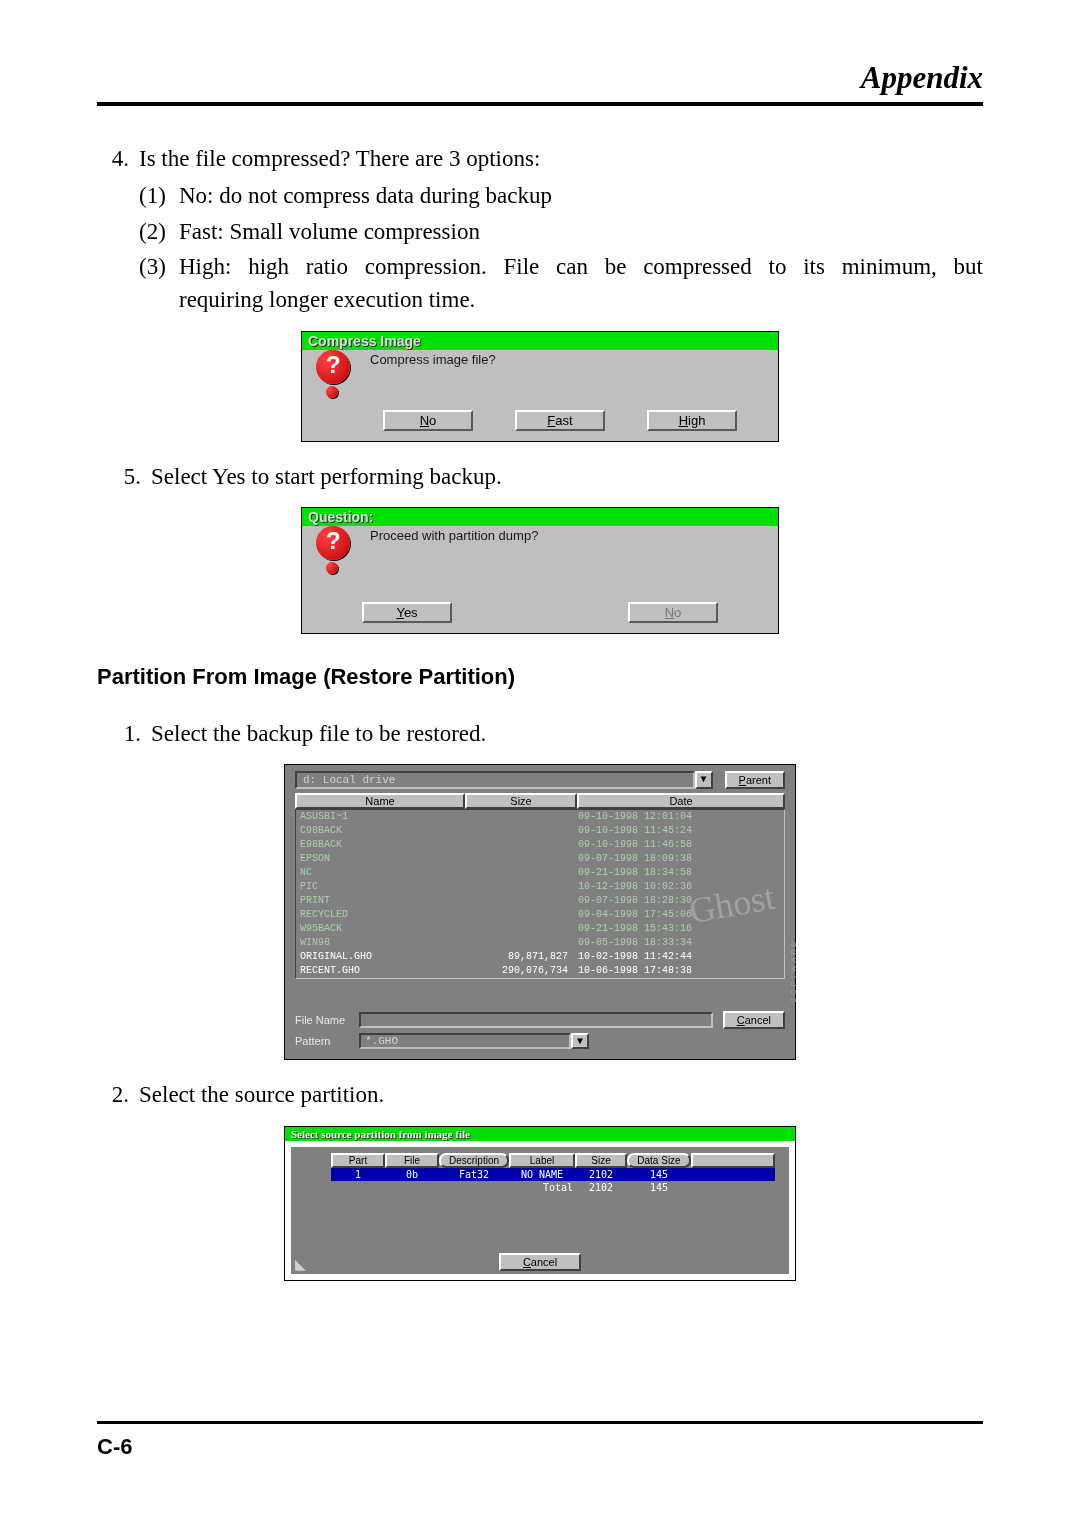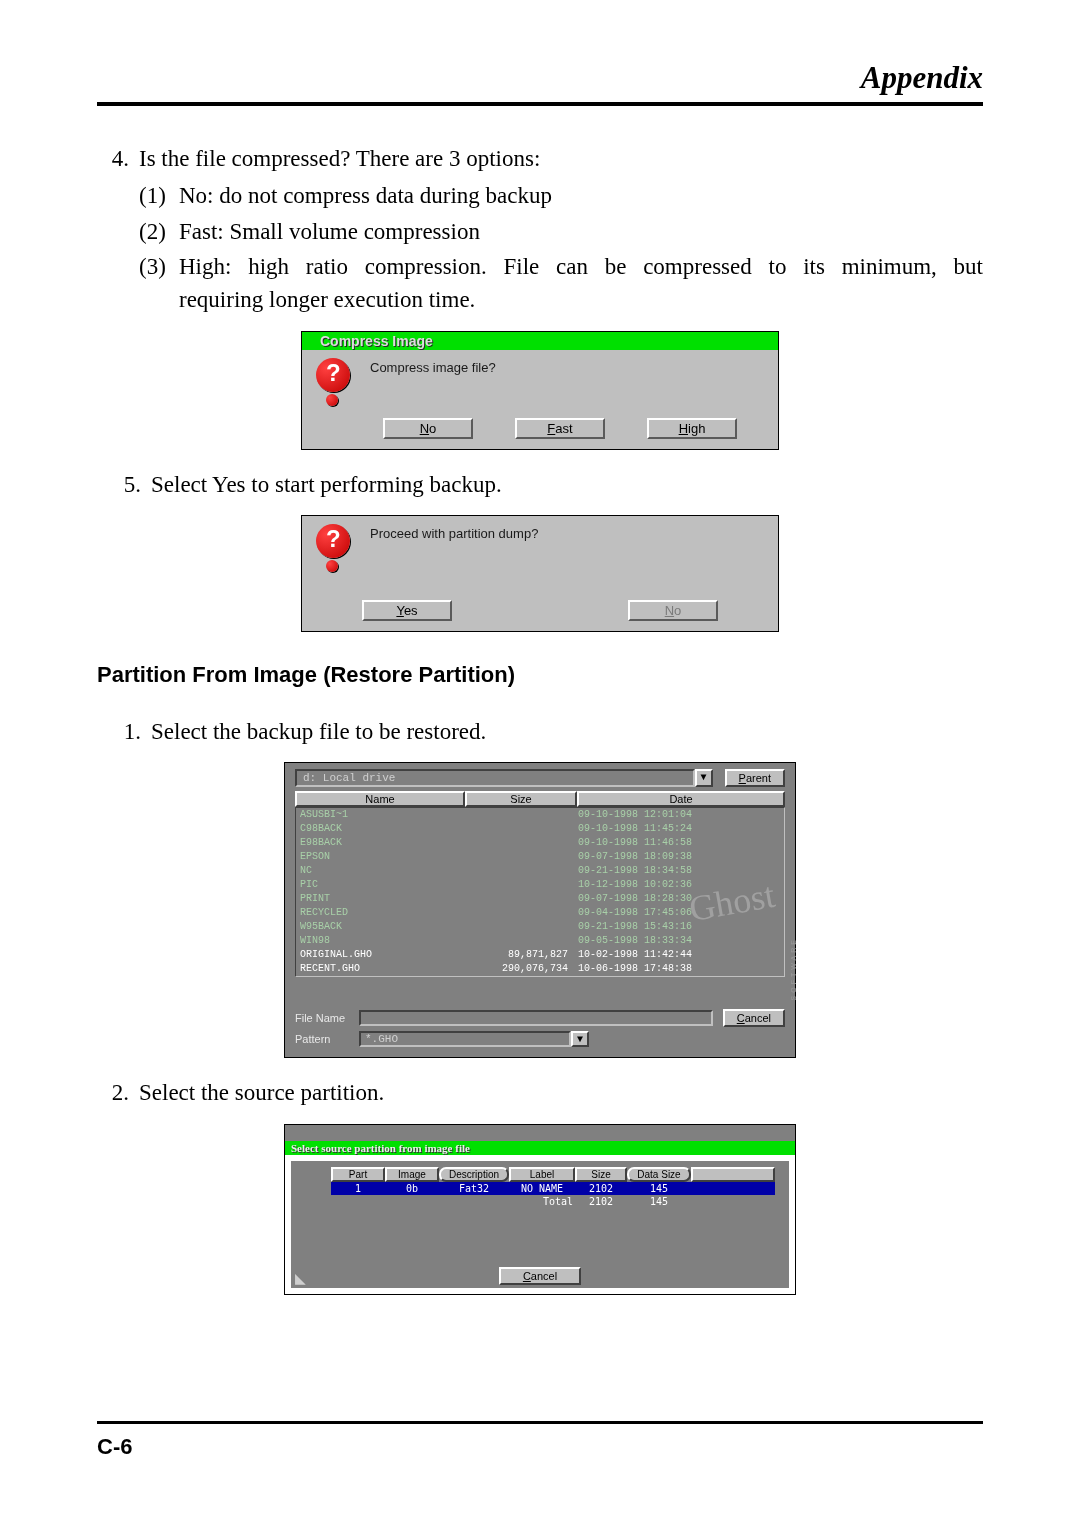--- a/index.html
+++ b/index.html
@@ -69,25 +69,25 @@
     text-align: left;
     font-family: Tahoma, Geneva, sans-serif;
   }
   .gd-title {
     background: #00e000;
     color: #dcdcdc;
     text-shadow: 1px 1px 0 #2a2a2a;
     font-family: "Comic Sans MS", cursive, sans-serif;
     font-weight: bold;
     font-size: 14px;
-    padding: 1px 18px;
+    padding: 1px 6px;
   }
   .gd-body {
     display: flex;
-    padding: 8px 10px 6px 10px;
+    padding: 0 10px 6px 10px;
     align-items: flex-start;
   }
   .qmark {
     width: 46px;
     height: 50px;
     margin-right: 12px;
     position: relative;
   }
   .qmark .q-top {
     position: absolute;
@@ -405,20 +405,21 @@
     </div>
   </div>
 
   <div class="num-item">
     <div class="num num-wide">5.</div>
     <div class="body">Select Yes to start performing backup.</div>
   </div>
 
   <div class="dialog-wrap">
     <div class="ghost-dialog">
+      <div class="gd-title">Question:</div>
       <div class="gd-body" style="padding-bottom:22px;">
         <div class="qmark">
             <div class="q-top"></div>
             <div class="q-dot"></div>
           </div>
         <div class="gd-text">Proceed with partition dump?</div>
       </div>
       <div class="gd-buttons two">
         <div class="gbtn"><span class="ul">Y</span><span>es</span></div>
         <div class="gbtn dim"><span class="ul">N</span><span>o</span></div>
@@ -528,25 +529,25 @@
     </div>
   </div>
 
   <div class="num-item">
     <div class="num">2.</div>
     <div class="body">Select the source partition.</div>
   </div>
 
   <div class="dialog-wrap">
     <div class="part-dialog">
-      <div class="fd-title" style="font-size:11px;margin-top:16px;">Select source partition from image file</div>
+      <div class="fd-title" style="font-size:11px;">Select source partition from image file</div>
       <div class="pd-inner">
         <div class="pd-head">
           <div class="ph ph-part">Part</div>
-          <div class="ph ph-type">Image</div>
+          <div class="ph ph-type">File</div>
           <div class="ph ph-desc">Description</div>
           <div class="ph ph-label">Label</div>
           <div class="ph ph-size">Size</div>
           <div class="ph ph-dsize">Data Size</div>
           <div class="ph-blank"></div>
         </div>
         <div class="pd-row sel">
           <div class="pc ph-part">1</div>
           <div class="pc ph-type">0b</div>
           <div class="pc ph-desc">Fat32</div>

